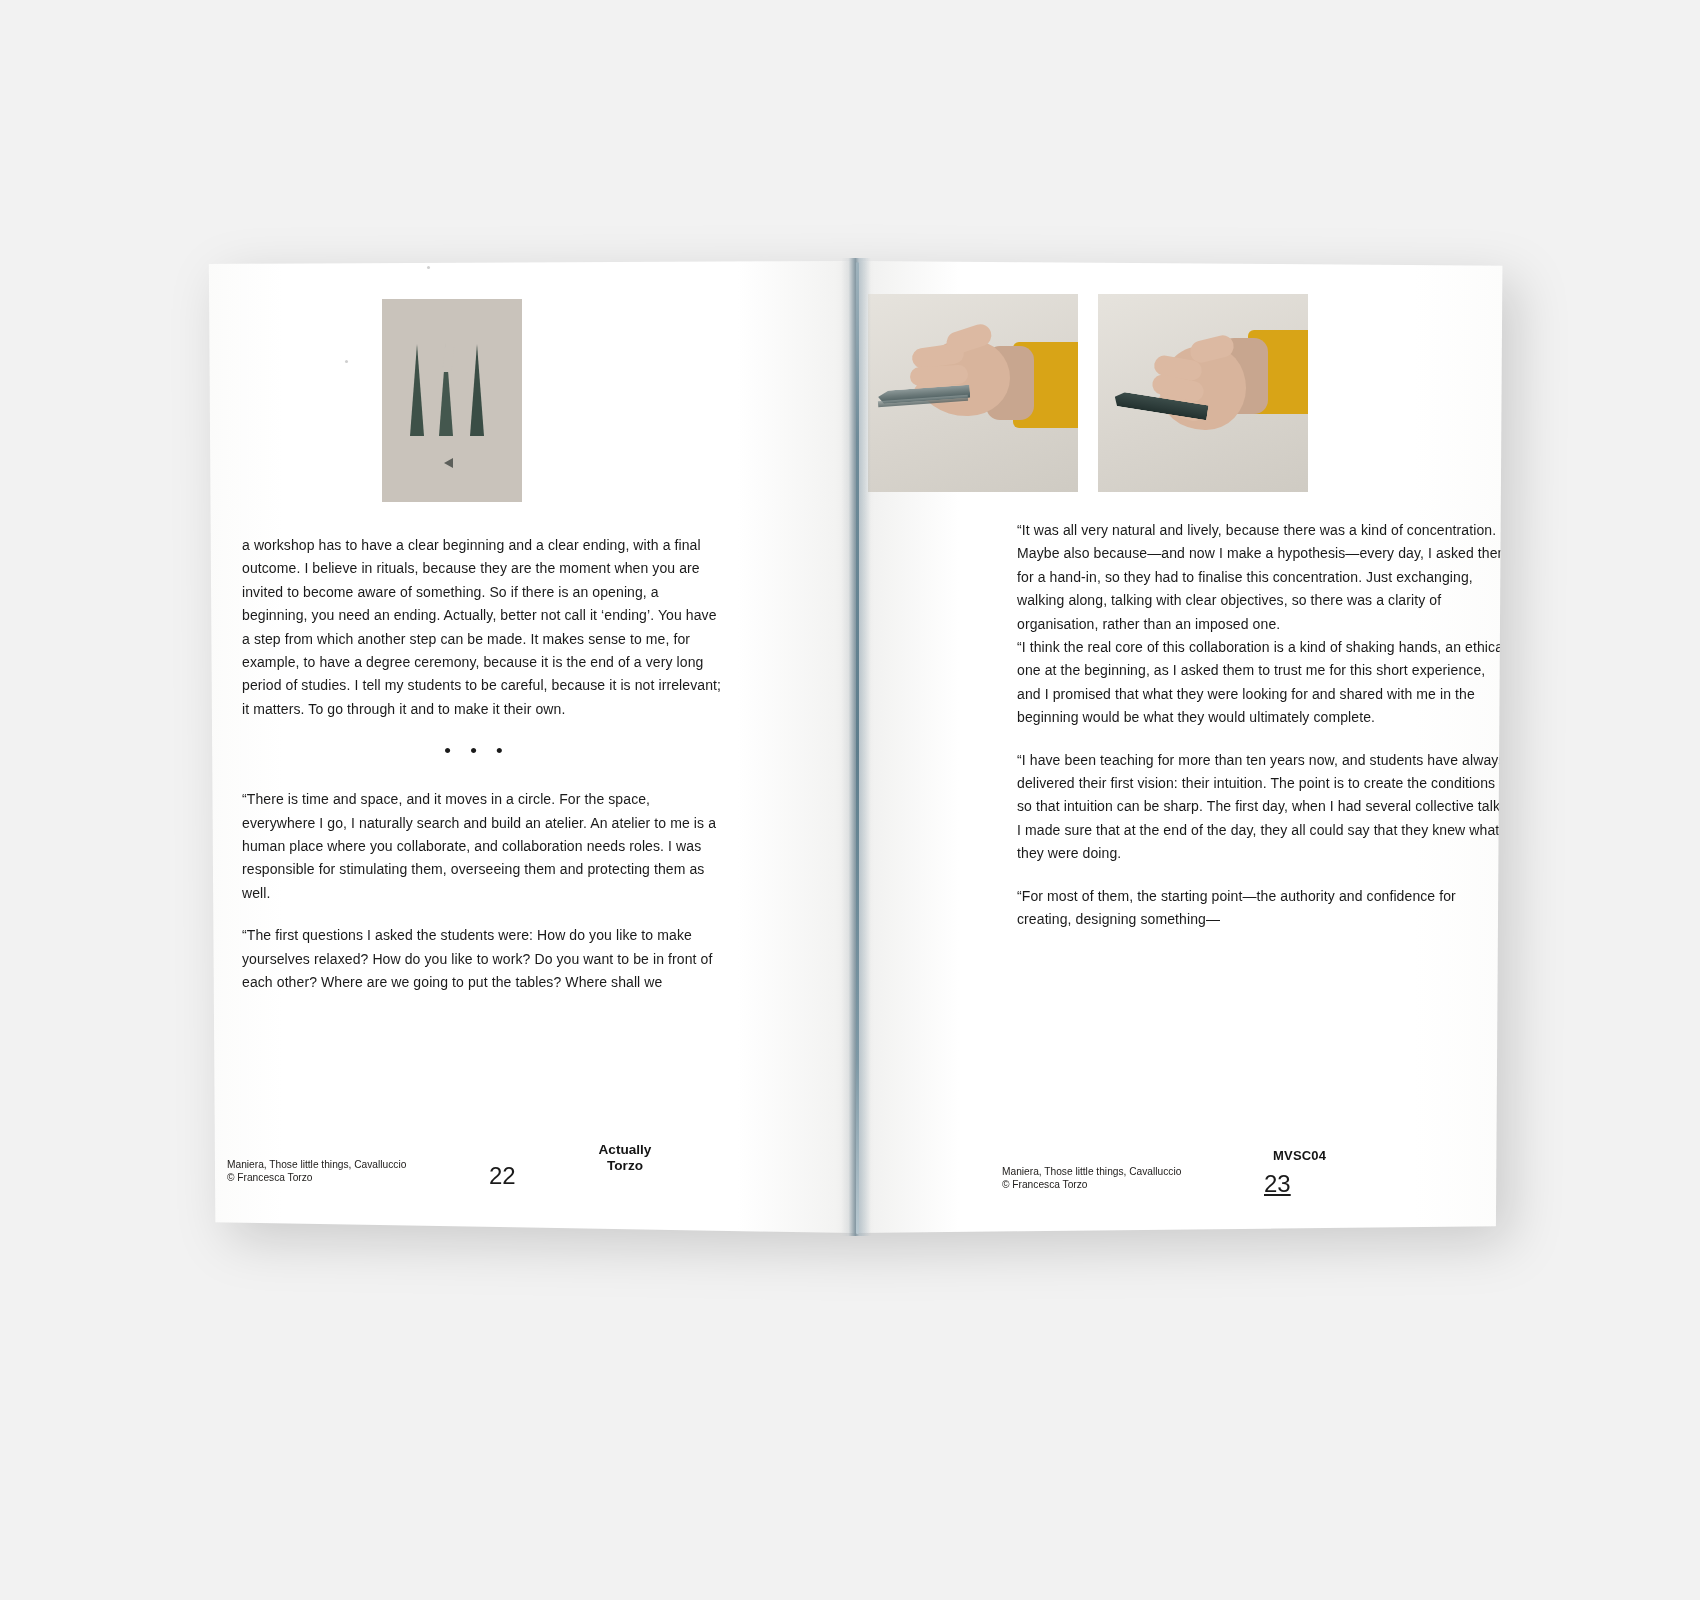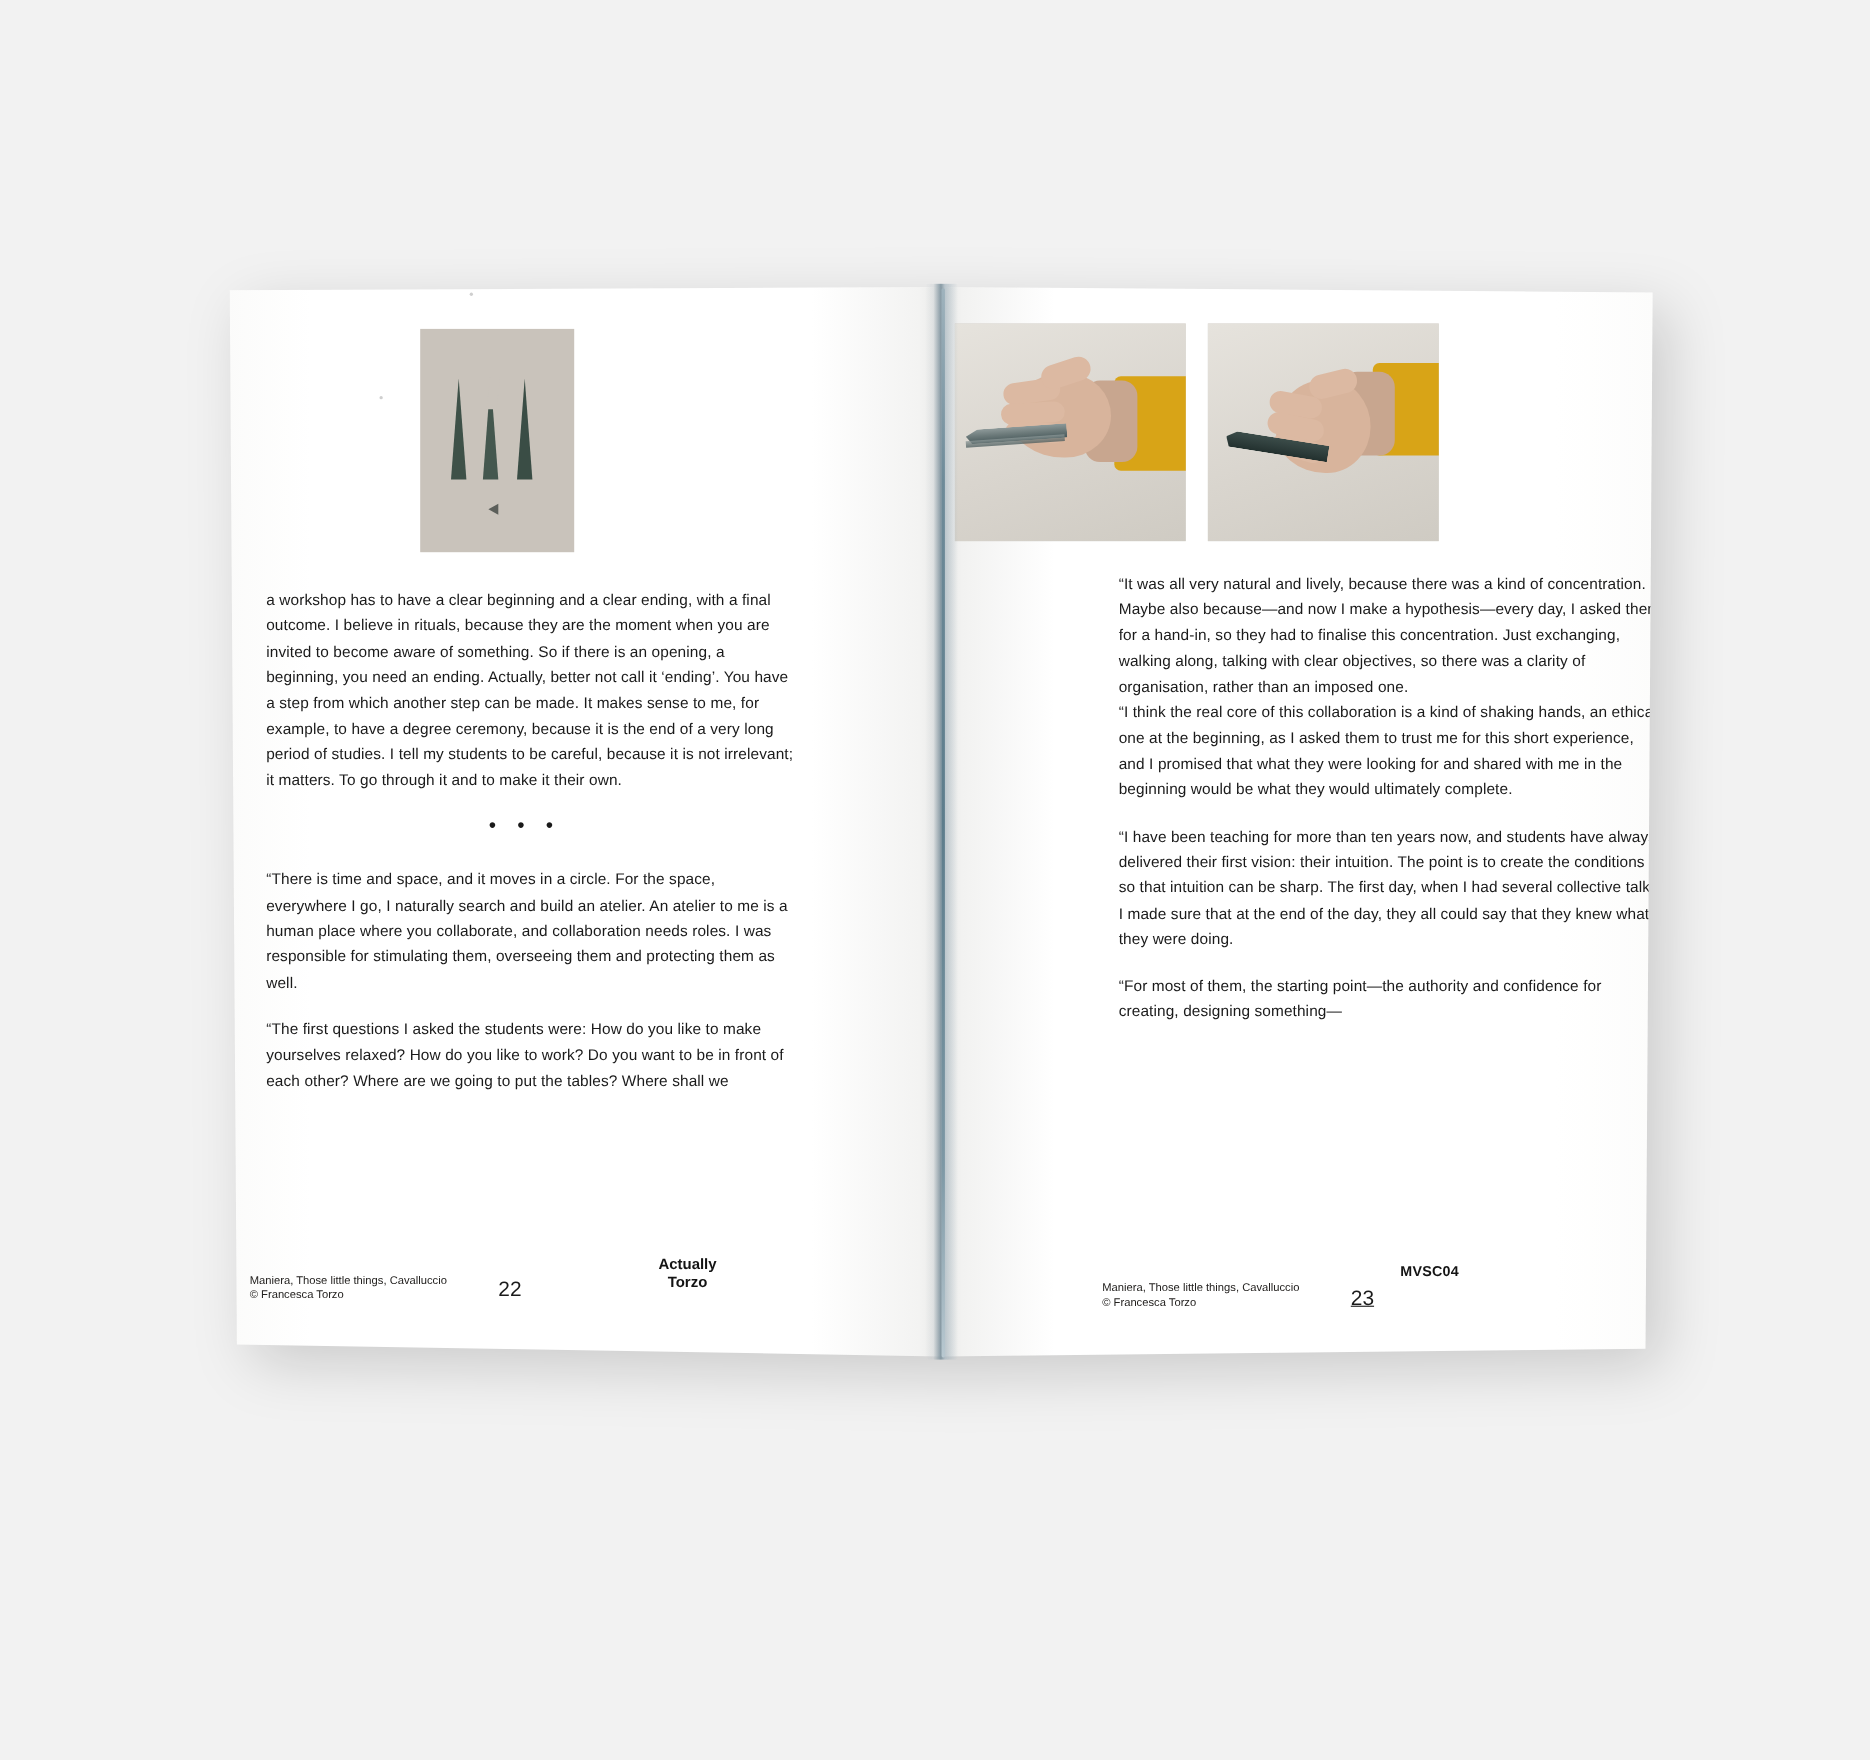--- a/index.html
+++ b/index.html
@@ -213,22 +213,23 @@
     font-size: 10.2px;
     line-height: 13px;
     color: #23211f;
     white-space: pre-line;
   }
   .footer-credit.left { left: 22px; top: 906px; }
   .footer-credit.right { left: 147px; top: 913px; }
 
   .page-num {
     position: absolute;
-    font-size: 19px;
+    font-size: 24px;
     color: #1a1a1a;
+    margin-left: 36px;
   }
   .page-num.left { left: 248px; top: 910px; }
   .page-num.right { left: 373px; top: 918px; text-decoration: underline; }
 
   .author {
     position: absolute;
     left: 340px;
     top: 890px;
     width: 160px;
     text-align: center;

